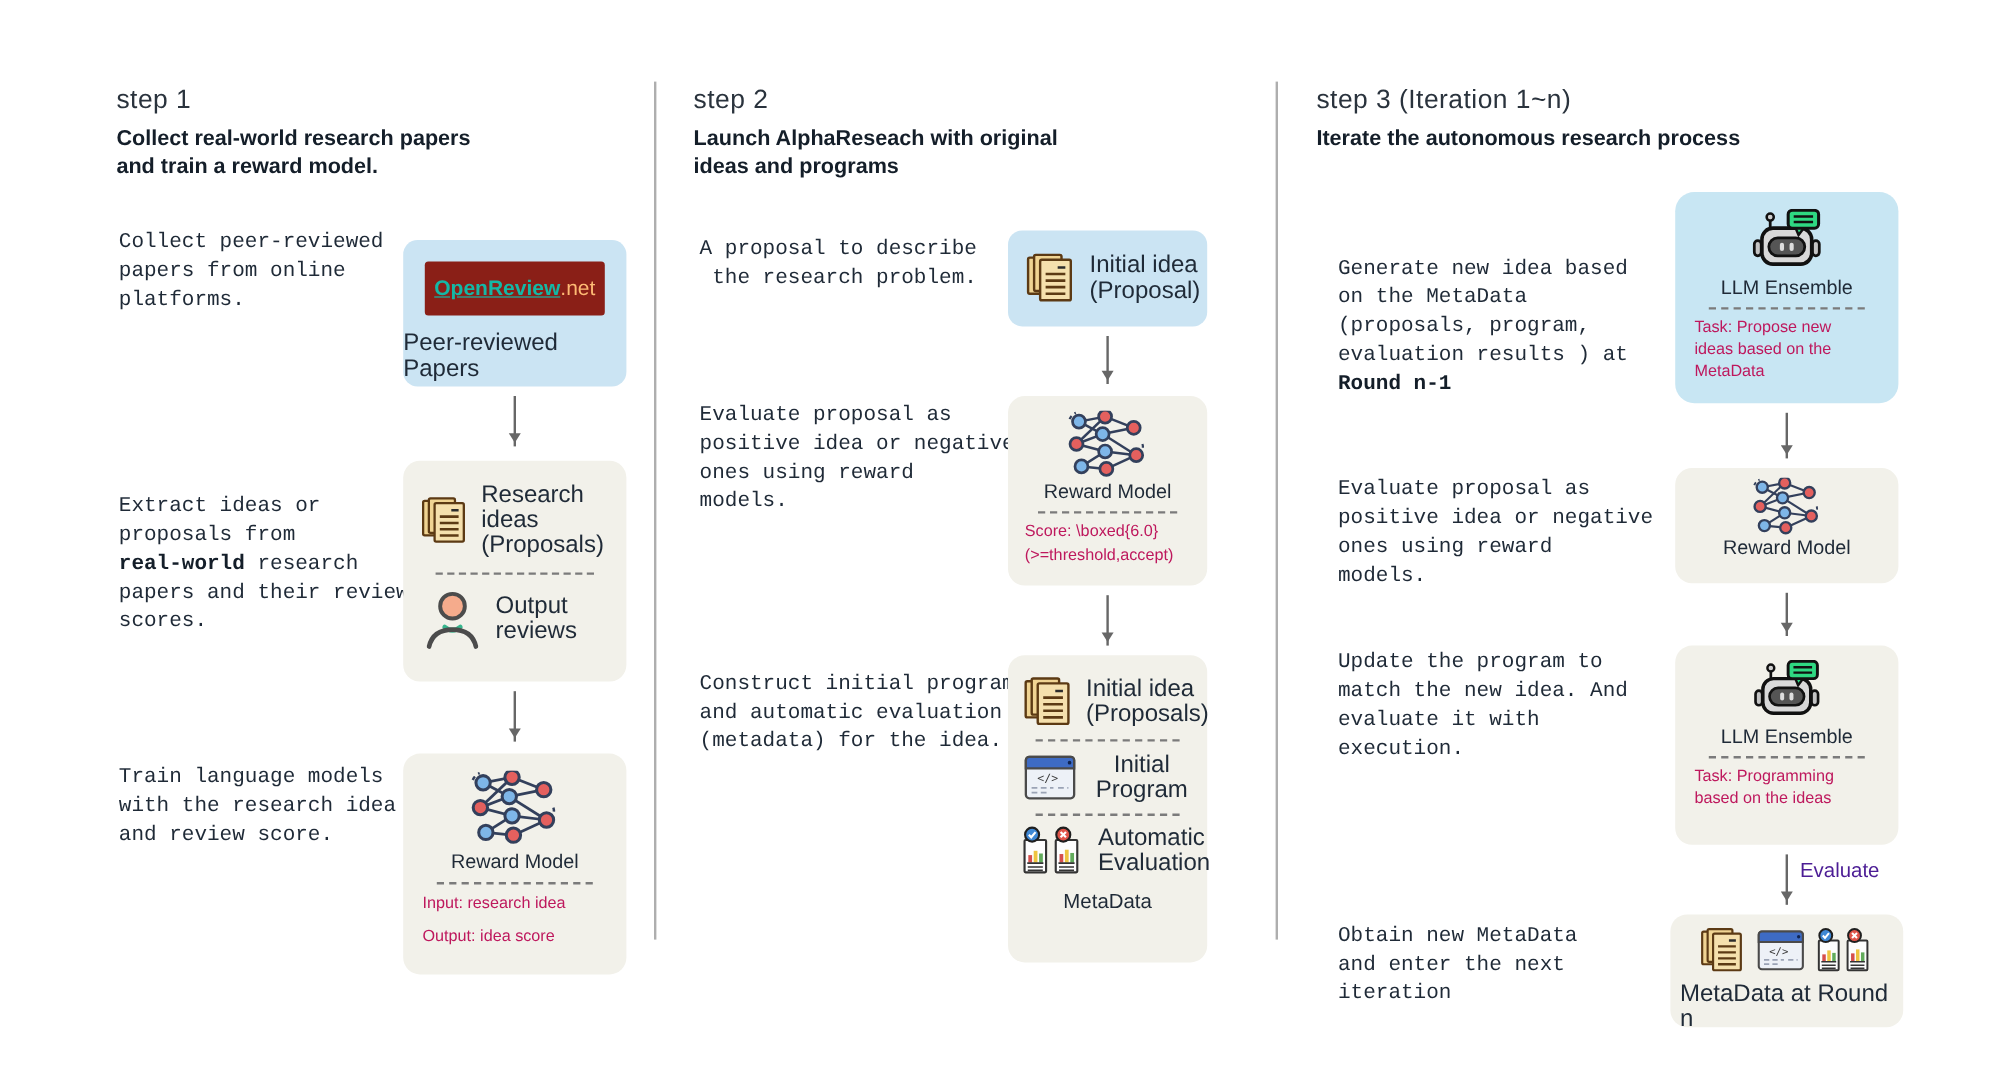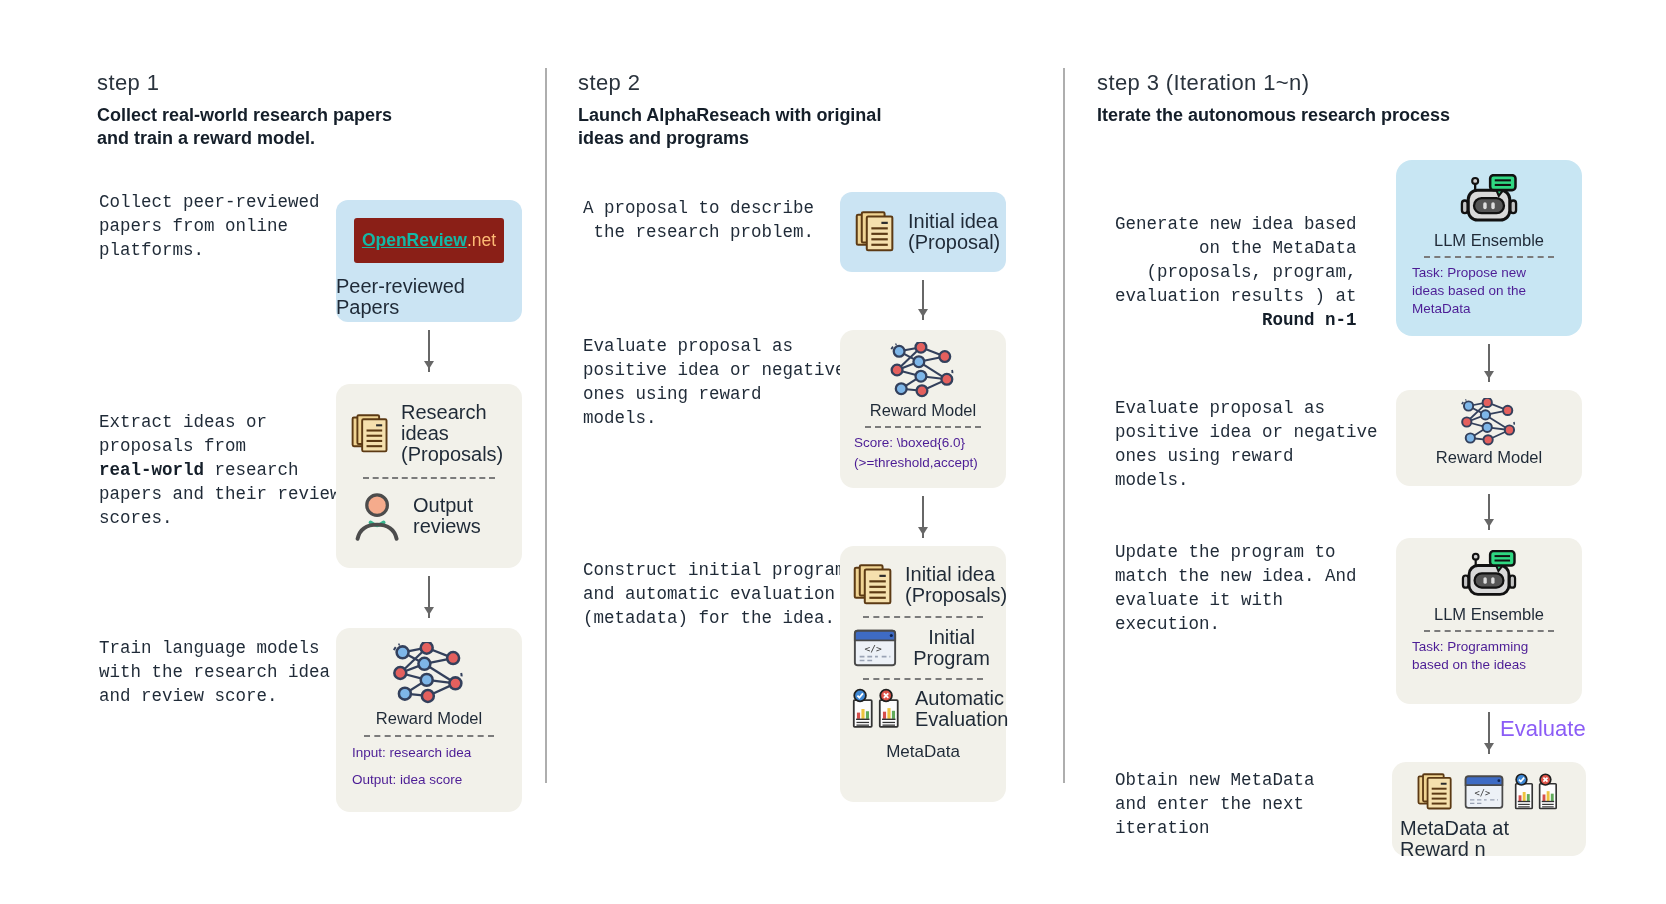--- a/index.html
+++ b/index.html
@@ -15,27 +15,27 @@
   .box{position:absolute;border-radius:14px;box-sizing:border-box;display:flex;flex-direction:column;align-items:center;}
   .blue{background:#cbe4f3;}
   .blue3{background:#c8e6f3;}
   .gray{background:#f2f1ea;}
   .vdiv{position:absolute;width:2px;background:#aeaeae;}
   .varrow{position:absolute;width:0;border-left:2px solid #676767;}
   .varrow::after{content:"";position:absolute;bottom:-2px;left:-6px;border:5px solid transparent;border-top:8px solid #676767;}
   .dash{border-top:2px dashed #7b7b7b;width:84%;margin:9px 0;}
   .boxlabel{font-size:20px;line-height:21px;white-space:pre-line;color:#1f2a37;}
   .boxtitle{font-size:16.5px;color:#1f2a37;}
-  .small{font-size:13.5px;line-height:18px;white-space:pre-line;color:#4c1d95;}
+  .small{font-size:13.5px;line-height:18px;white-space:pre-line;color:#be185d;}
   .row{display:flex;align-items:center;gap:11px;width:100%;}
   .orlogo{background:#8a1f17;border-radius:3px;display:flex;align-items:center;justify-content:center;
           width:150px;height:45px;font-size:17.5px;font-weight:bold;}
   .orlogo .main{color:#14b8a6;text-decoration:underline;}
   .orlogo .suffix{color:#fdba74;font-weight:normal;}
-  .arrow-label{font-size:22px;color:#8b5cf6;}
+  .arrow-label{font-size:17px;color:#4c1d95;}
   svg.ic{flex:0 0 auto;display:block;}
 </style>
 </head>
 <body>
 
 <svg width="0" height="0" style="position:absolute" aria-hidden="true">
   <defs>
     <symbol id="sym-papers" viewBox="0 0 46 48">
       <rect x="3" y="5" width="25" height="33" rx="1.5" fill="#f0d493" stroke="#5c3a14" stroke-width="2.2"></rect>
       <rect x="8.5" y="2.5" width="25" height="33" rx="1.5" fill="#f0d493" stroke="#5c3a14" stroke-width="2.2"></rect>
@@ -252,21 +252,21 @@
         </svg>
       <div class="boxlabel">Automatic
 Evaluation</div>
     </div>
     <div class="boxlabel" style="margin-top:11px;font-size:17px;">MetaData</div>
   </div>
 
   <div class="abs step-label" style="left:1097px;top:70px;">step 3 (Iteration 1~n)</div>
   <div class="abs heading" style="left:1097px;top:104px;">Iterate the autonomous research process</div>
 
-  <div class="abs cap" style="left:1115px;top:188px;text-align:right;">
+  <div class="abs cap" style="left:1115px;top:188px;">
     <span>Generate new idea based
 on the MetaData
 (proposals, program,
 evaluation results ) at
 </span><b>Round n-1</b>
   </div>
 
   <div class="box blue3" style="left:1396px;top:160px;width:186px;height:176px;padding:14px 16px;border-radius:16px;">
     <svg class="ic" width="58" height="53">
         <use href="#sym-robot"></use>
@@ -321,16 +321,16 @@
       <svg class="ic" width="38" height="40">
           <use href="#sym-papers"></use>
         </svg>
       <svg class="ic" width="42" height="40">
           <use href="#sym-program"></use>
         </svg>
       <svg class="ic" width="48" height="38">
           <use href="#sym-eval"></use>
         </svg>
     </div>
-    <div class="boxlabel" style="margin-top:6px;">MetaData at Reward n</div>
+    <div class="boxlabel" style="margin-top:6px;">MetaData at Round n</div>
   </div>
 
 </div>
 
 </body></html>

